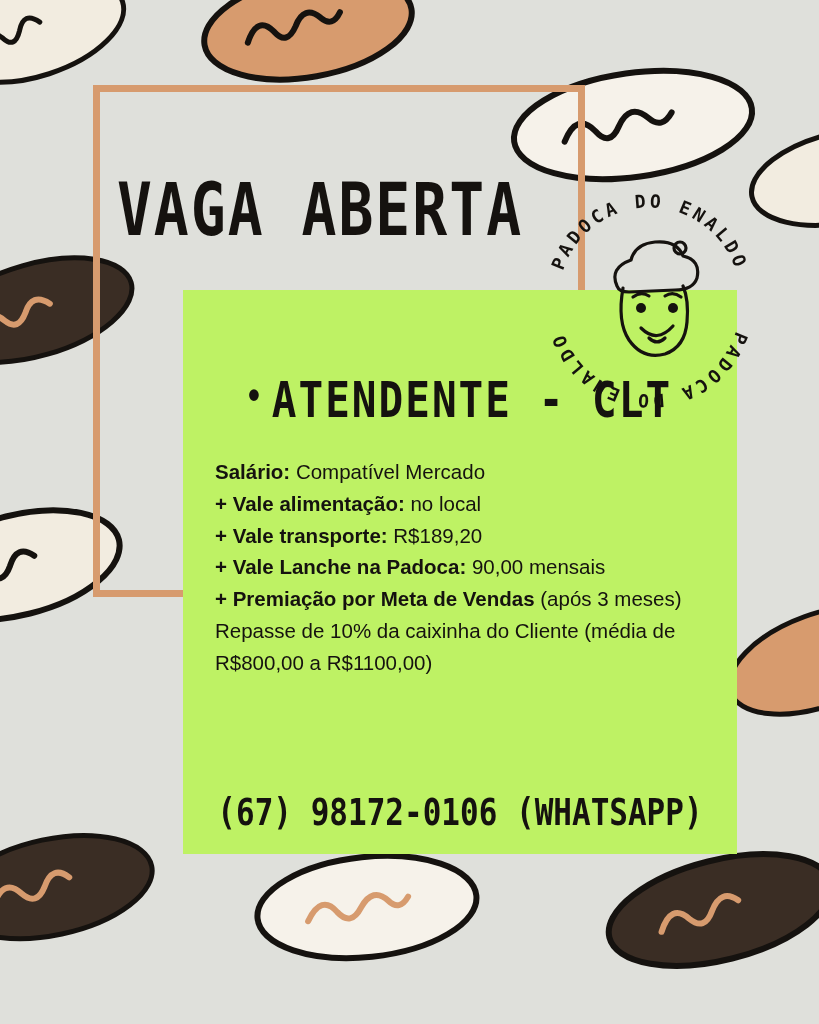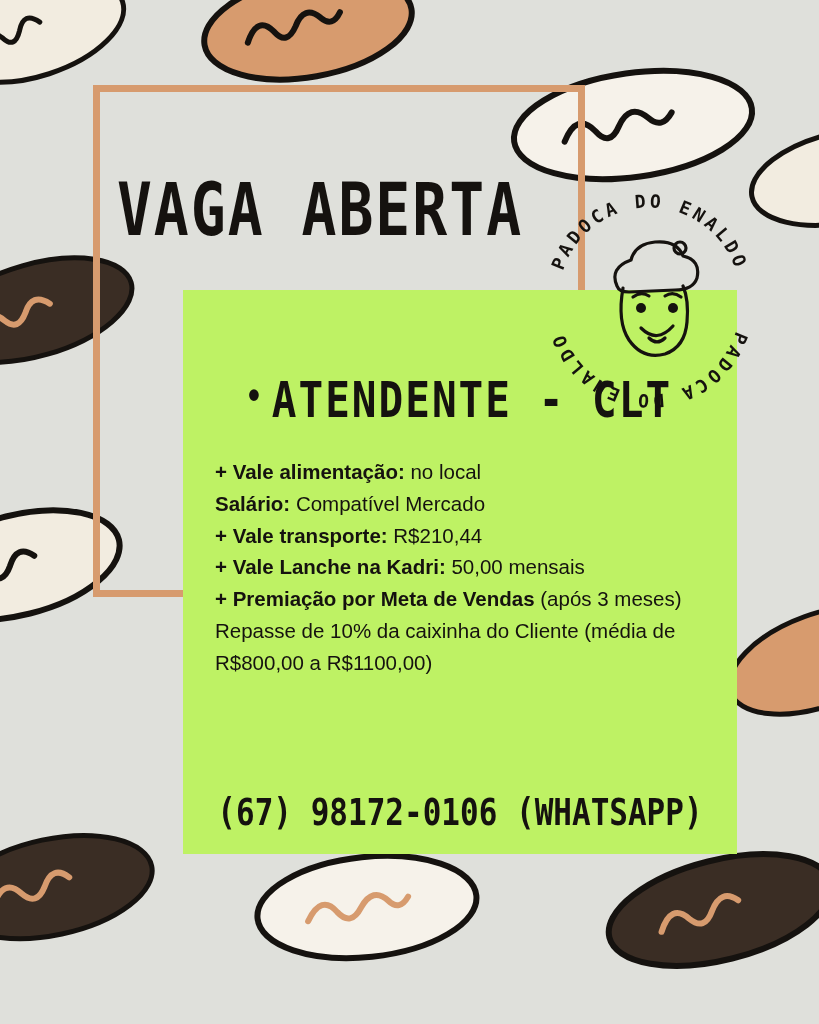--- a/index.html
+++ b/index.html
@@ -206,24 +206,24 @@
 
   <div class="headline">VAGA ABERTA</div>
 
   <div class="card">
 
     <h2 class="card-title">
       <span class="bullet">•</span><span>ATENDENTE - CLT</span>
     </h2>
 
     <ul class="details">
+      <li><b>Salário:</b><span> Compatível Mercado</span></li>
       <li><b>+ Vale alimentação:</b><span> no local</span></li>
-      <li><b>Salário:</b><span> Compatível Mercado</span></li>
-      <li><b>+ Vale transporte:</b><span> R$210,44</span></li>
-      <li><b>+ Vale Lanche na Kadri:</b><span> 50,00 mensais</span></li>
+      <li><b>+ Vale transporte:</b><span> R$189,20</span></li>
+      <li><b>+ Vale Lanche na Padoca:</b><span> 90,00 mensais</span></li>
       <li><b> + Premiação por Meta de Vendas</b><span> (após 3 meses)</span></li>
       <li><span> Repasse de 10% da caixinha do Cliente (média de R$800,00 a R$1100,00)</span></li>
     </ul>
 
     <div class="phone">(67) 98172-0106 (WHATSAPP)</div>
   </div>
 
   <div class="logo">
     <svg viewBox="0 0 225 225" width="225" height="225">
       <defs>

